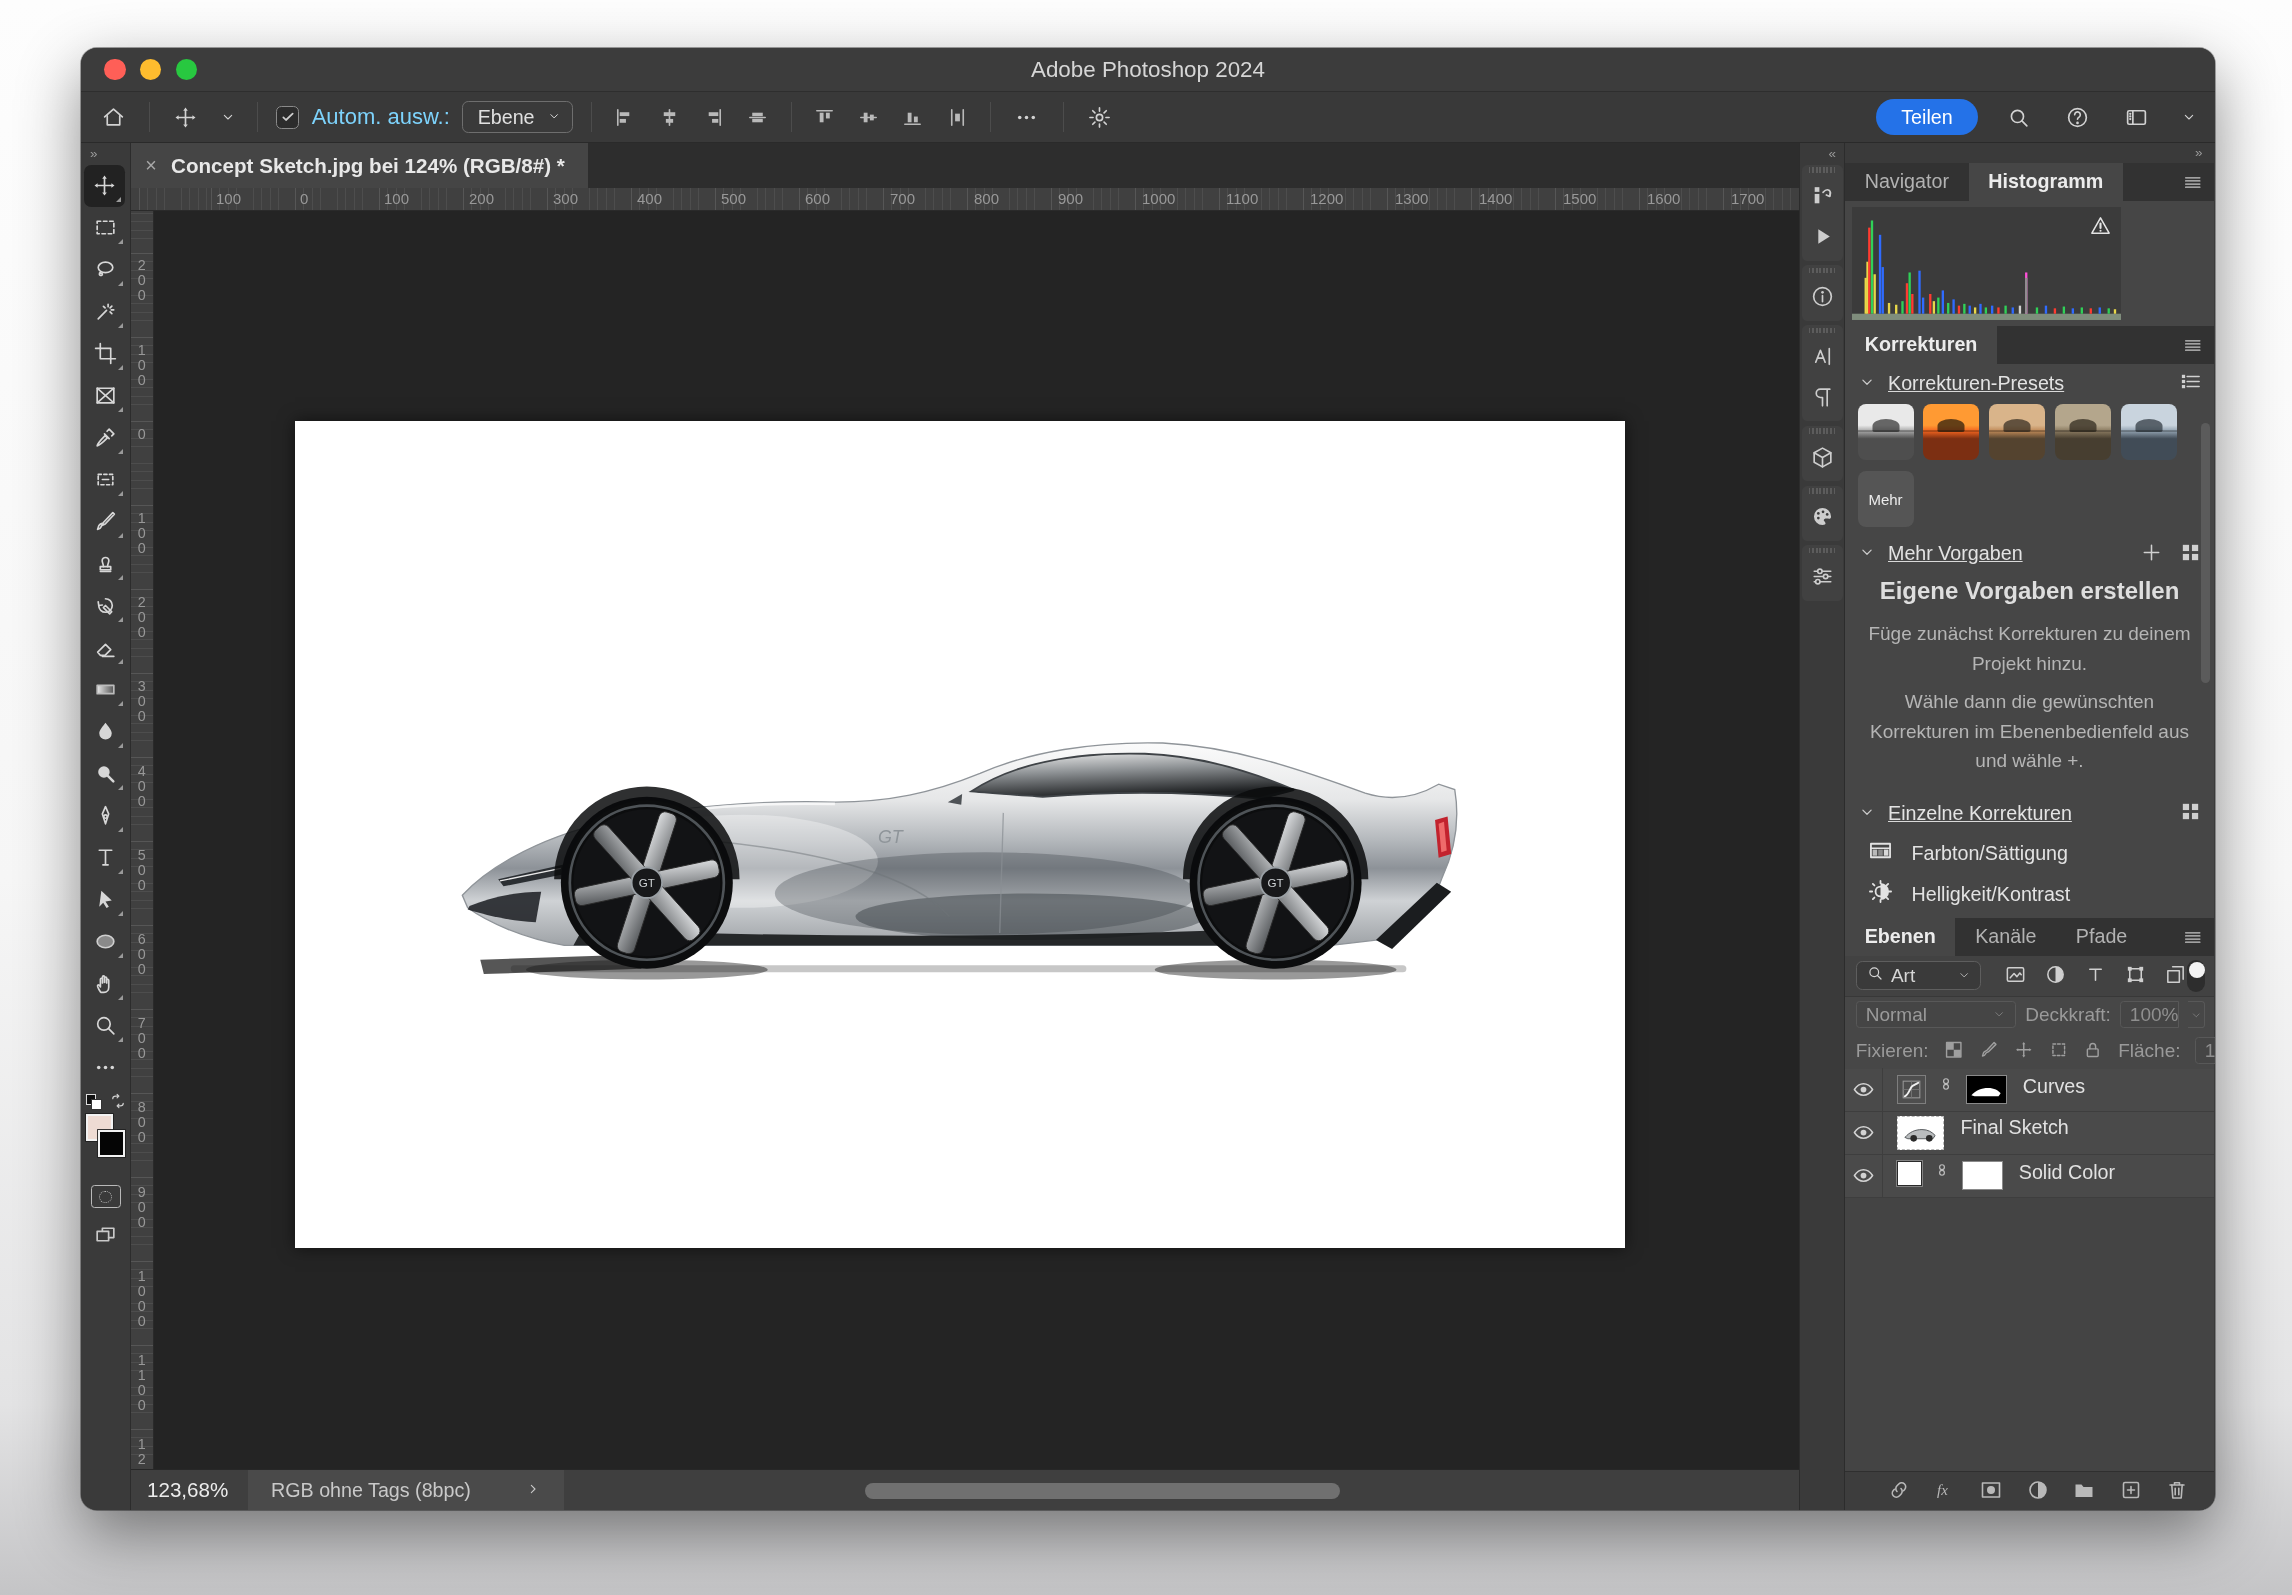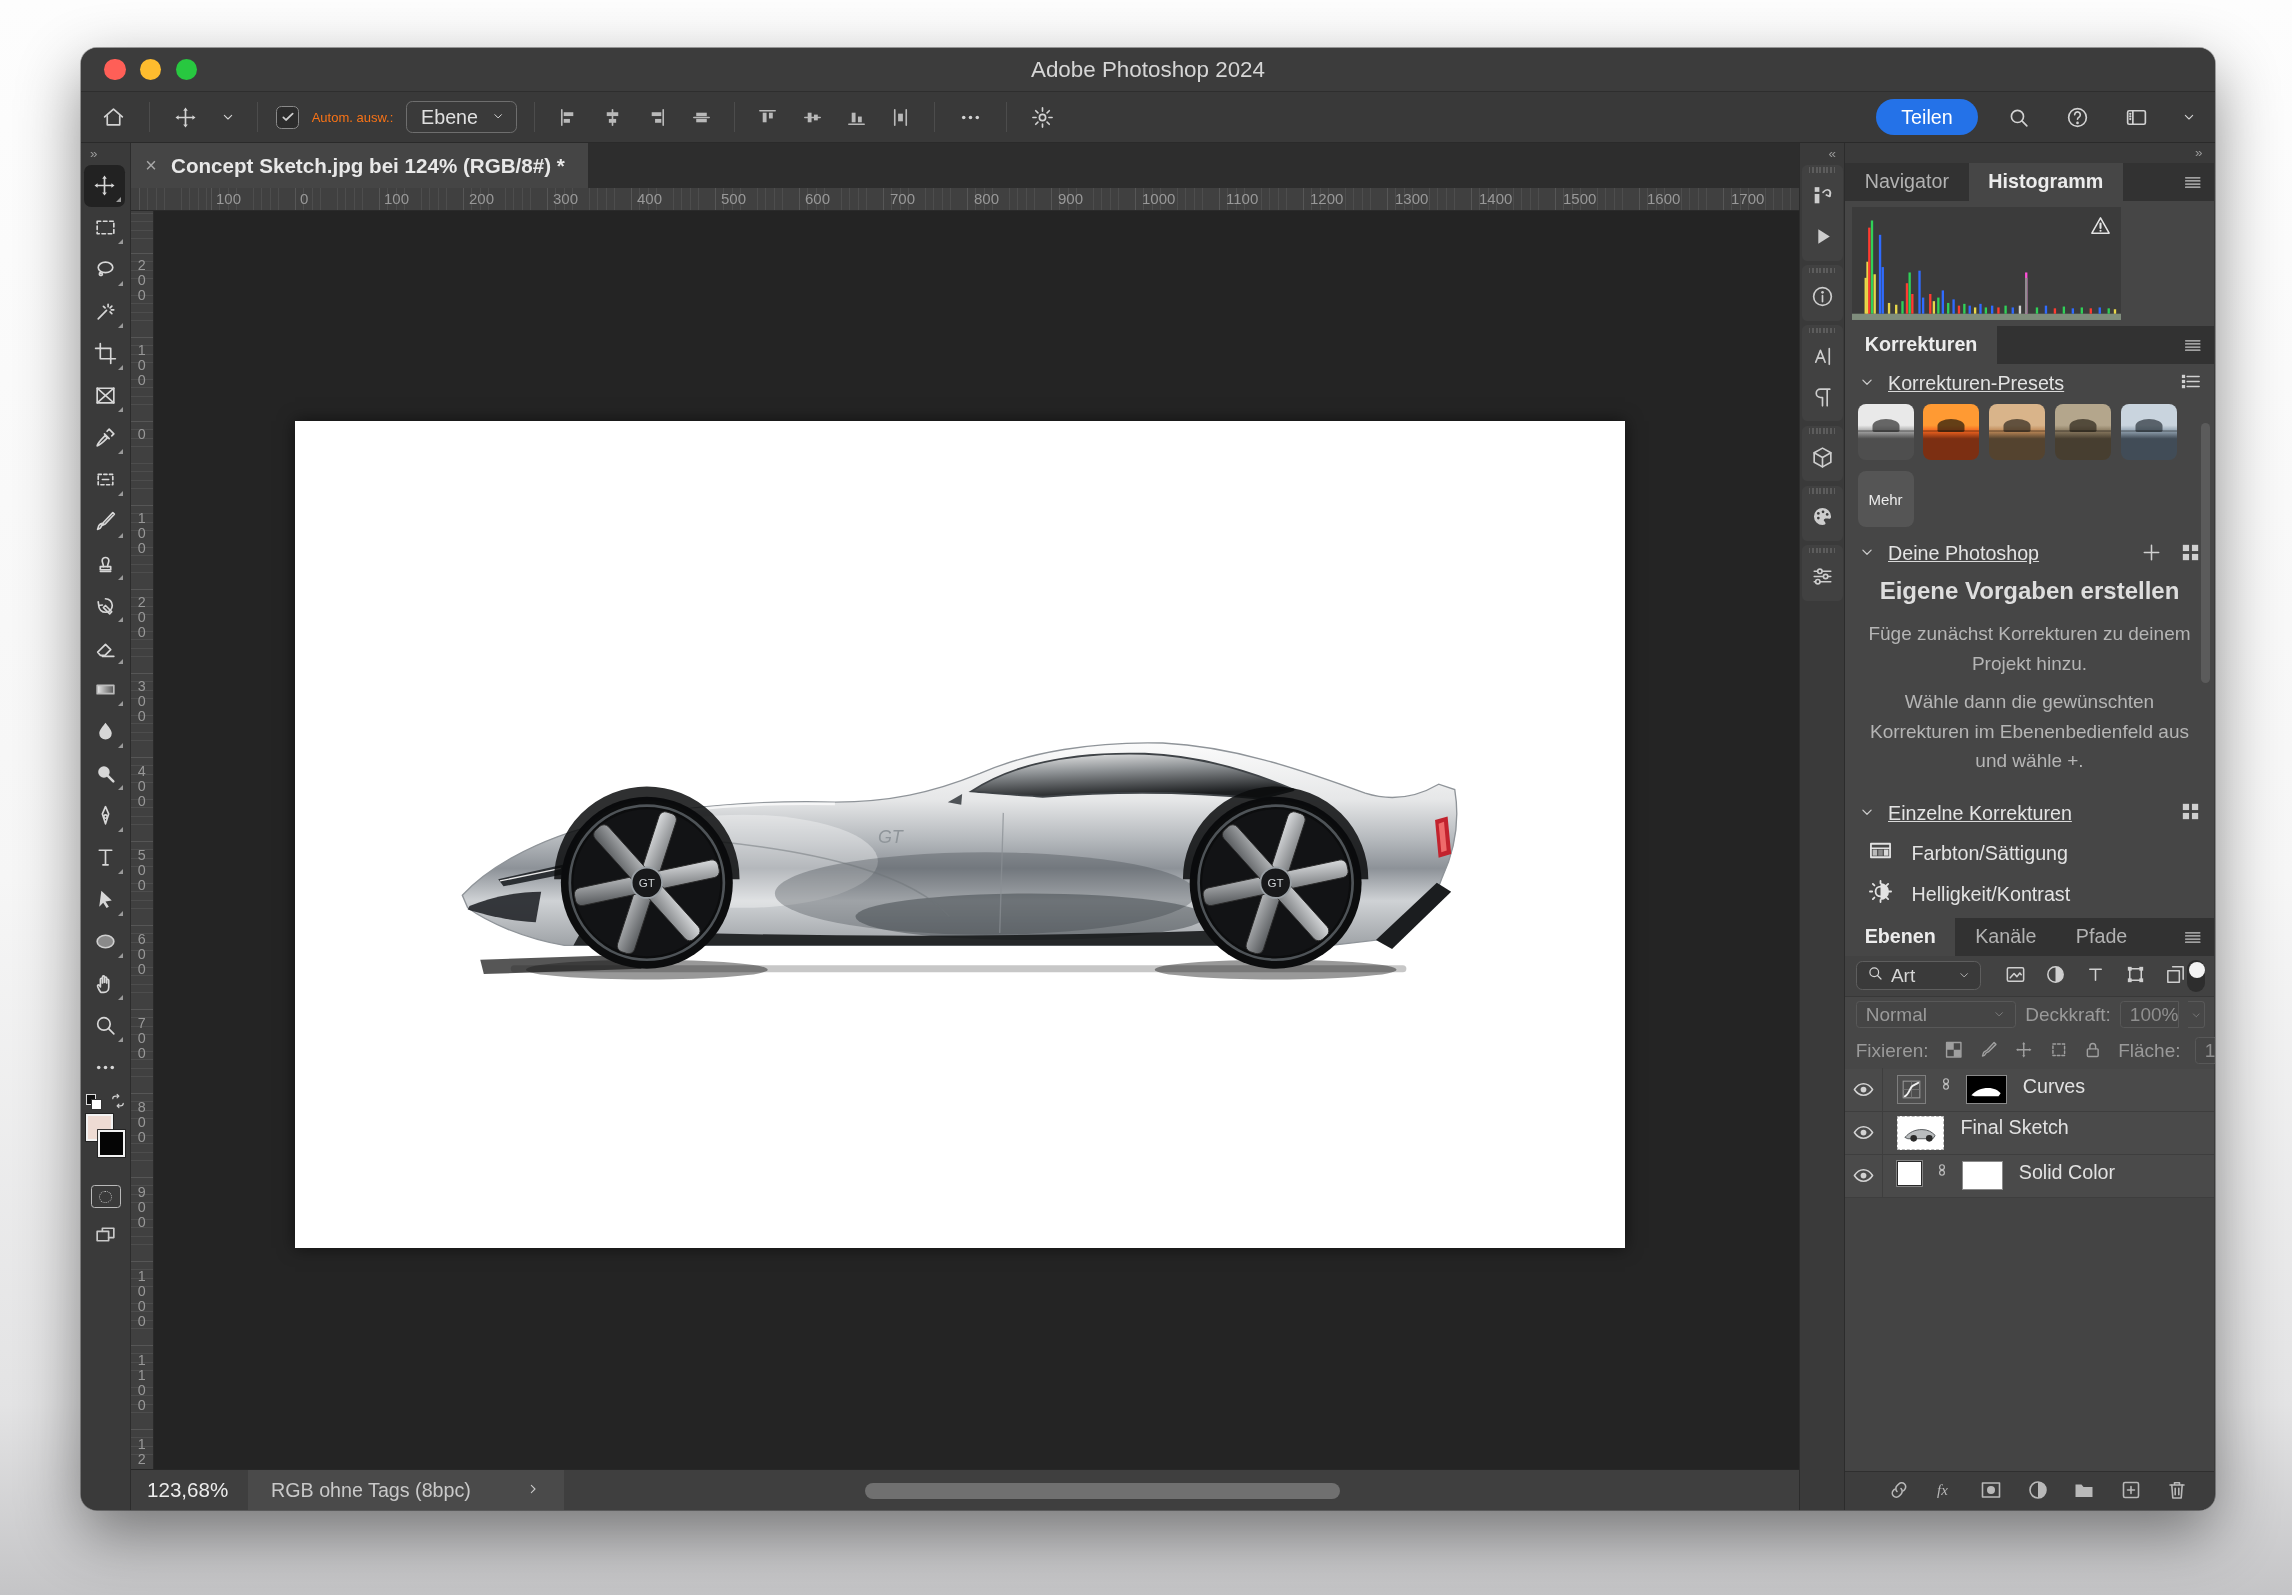--- a/index.html
+++ b/index.html
@@ -23,21 +23,21 @@
 
   
   .optionsbar { height:52px; background:#393939; border-top:0.9px solid #2e2e2e; border-bottom:0.9px solid #2a2a2a;
     display:flex; align-items:center; padding:0 14.3px; color:#cfcfcf; flex:0 0 auto; }
   .ob-left { display:flex; align-items:center; gap:12.5px; flex:1; }
   .ob-sep { width:0.9px; height:30px; background:#4c4c4c; margin:0 5.4px; }
   .ob-icon { width:36px; height:36px; display:flex; align-items:center; justify-content:center; color:#d2d2d2; }
   .ob-icon.small { width:23px; }
   .checkbox { width:23px; height:23px; background:#2c2c2c; border:1.3px solid #8a8a8a; border-radius:5.4px;
     display:flex; align-items:center; justify-content:center; }
-  .ob-label { font-size:13px; color:#f97316; white-space:nowrap; }
+  .ob-label { font-size:22px; color:#7dd3fc; white-space:nowrap; }
   .select-box { display:flex; align-items:center; gap:12.5px; background:#3a3a3a; border:1.3px solid #6e6e6e;
     border-radius:6.3px; height:32px; padding:0 10.7px 0 14.3px; font-size:19.7px; color:#e0e0e0; }
   .align-row { display:flex; align-items:center; gap:14.3px; color:#b9b9b9; }
   .ob-right { display:flex; align-items:center; gap:23px; }
   .share-btn { background:#2472e8; color:#fff; font-size:19.7px; border:none; border-radius:18px;
     height:36px; padding:0 25px; display:flex; align-items:center; }
 
   
   .main { flex:1; display:flex; min-height:0; }
 
@@ -921,21 +921,21 @@
               <span class="tree" style="background: rgb(51, 60, 68);"></span>
               <span class="horizon"></span>
             </div>
           </div>
         <div class="more-btn">Mehr</div>
 
         <div class="sec-head">
           <span class="chev"><svg viewBox="0 0 24 24" width="18" height="18" fill="none" stroke="currentColor" stroke-width="1.6" stroke-linecap="round" stroke-linejoin="round">
                 <path d="M6.5 9.5 L12 15 l5.5-5.5"></path>
               </svg></span>
-          <span class="sec-title">Deine Photoshop</span>
+          <span class="sec-title">Mehr Vorgaben</span>
           <span class="sec-icons">
             <span><svg viewBox="0 0 24 24" width="23" height="23" fill="none" stroke="currentColor" stroke-width="1.6" stroke-linecap="round" stroke-linejoin="round">
                   <path d="M12 4.5v15 M4.5 12h15"></path>
                 </svg></span>
             <span><svg viewBox="0 0 24 24" width="23" height="23" fill="none" stroke="currentColor" stroke-width="1.6" stroke-linecap="round" stroke-linejoin="round">
                   <rect x="4" y="4" width="6.5" height="6.5" fill="currentColor" stroke="none"></rect>
                   <rect x="13.5" y="4" width="6.5" height="6.5" fill="currentColor" stroke="none"></rect>
                   <rect x="4" y="13.5" width="6.5" height="6.5" fill="currentColor" stroke="none"></rect>
                   <rect x="13.5" y="13.5" width="6.5" height="6.5" fill="currentColor" stroke="none"></rect>
                 </svg></span>

